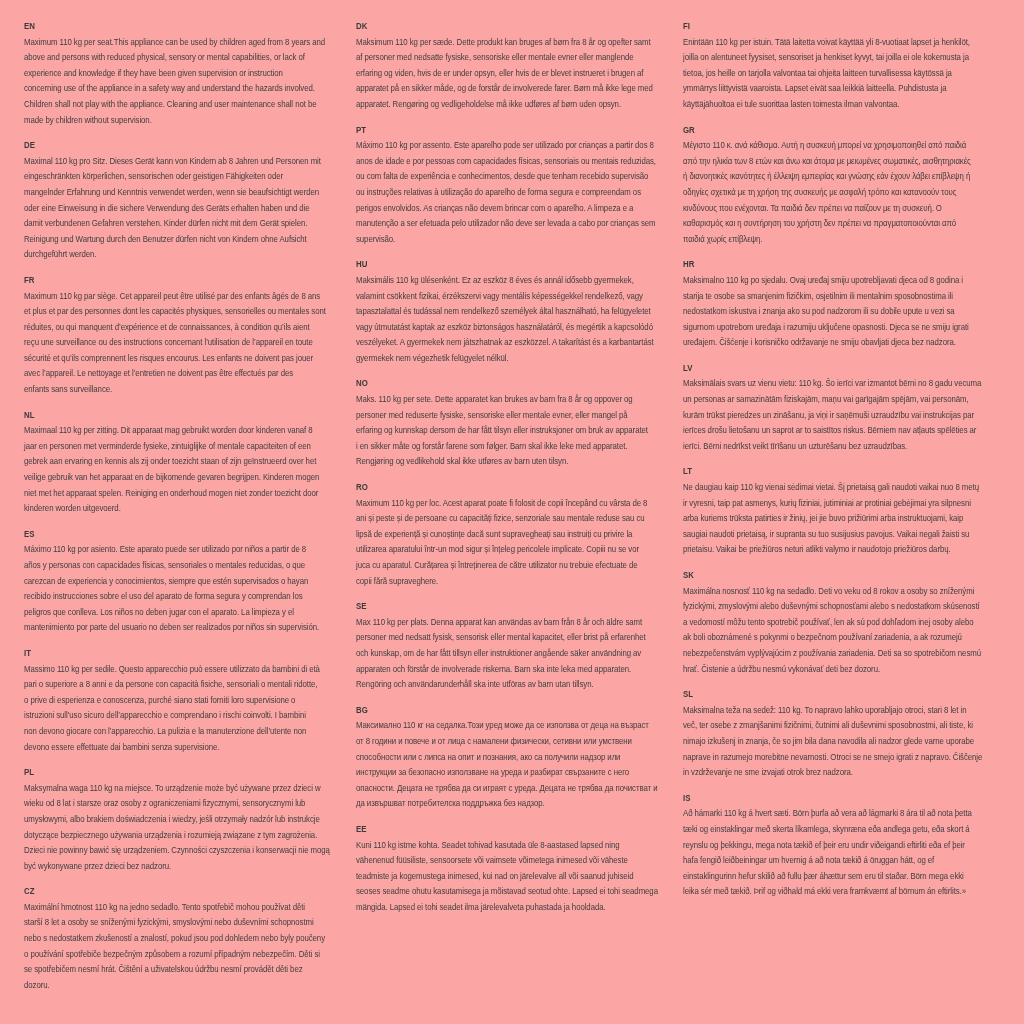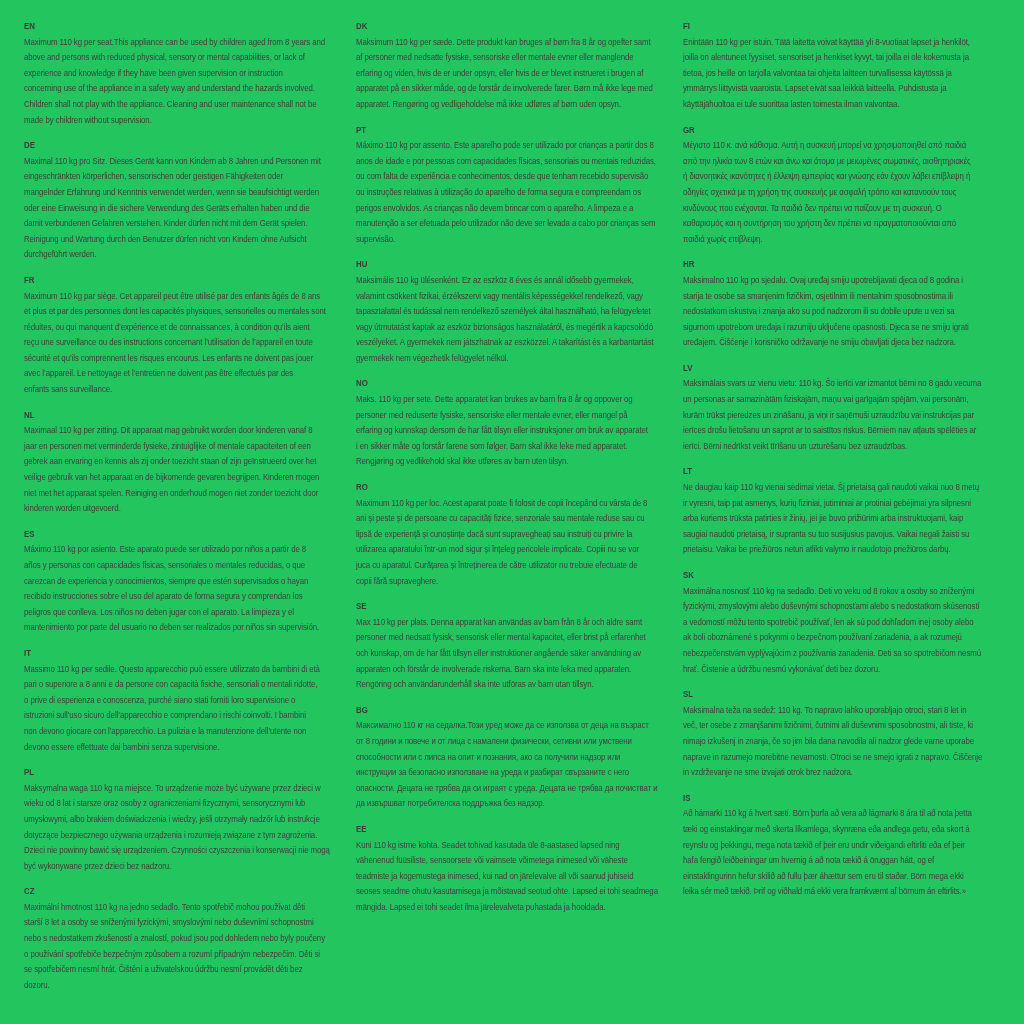--- a/index.html
+++ b/index.html
@@ -11,21 +11,21 @@
     width: 1024px;
     height: 1024px;
     font-family: "Liberation Sans", sans-serif;
     color: #3f3f3f;
     overflow: hidden;
   }
   .page {
     position: relative;
     width: 1024px;
     height: 1024px;
-    background: #22c55e;
+    background: #fca5a5;
   }
   .col {
     position: absolute;
     top: 18px;
     width: 520px;
     transform: scaleX(0.8);
     transform-origin: 0 0;
   }
   .col-1 { left: 24px; }
   .col-2 { left: 356px; }

